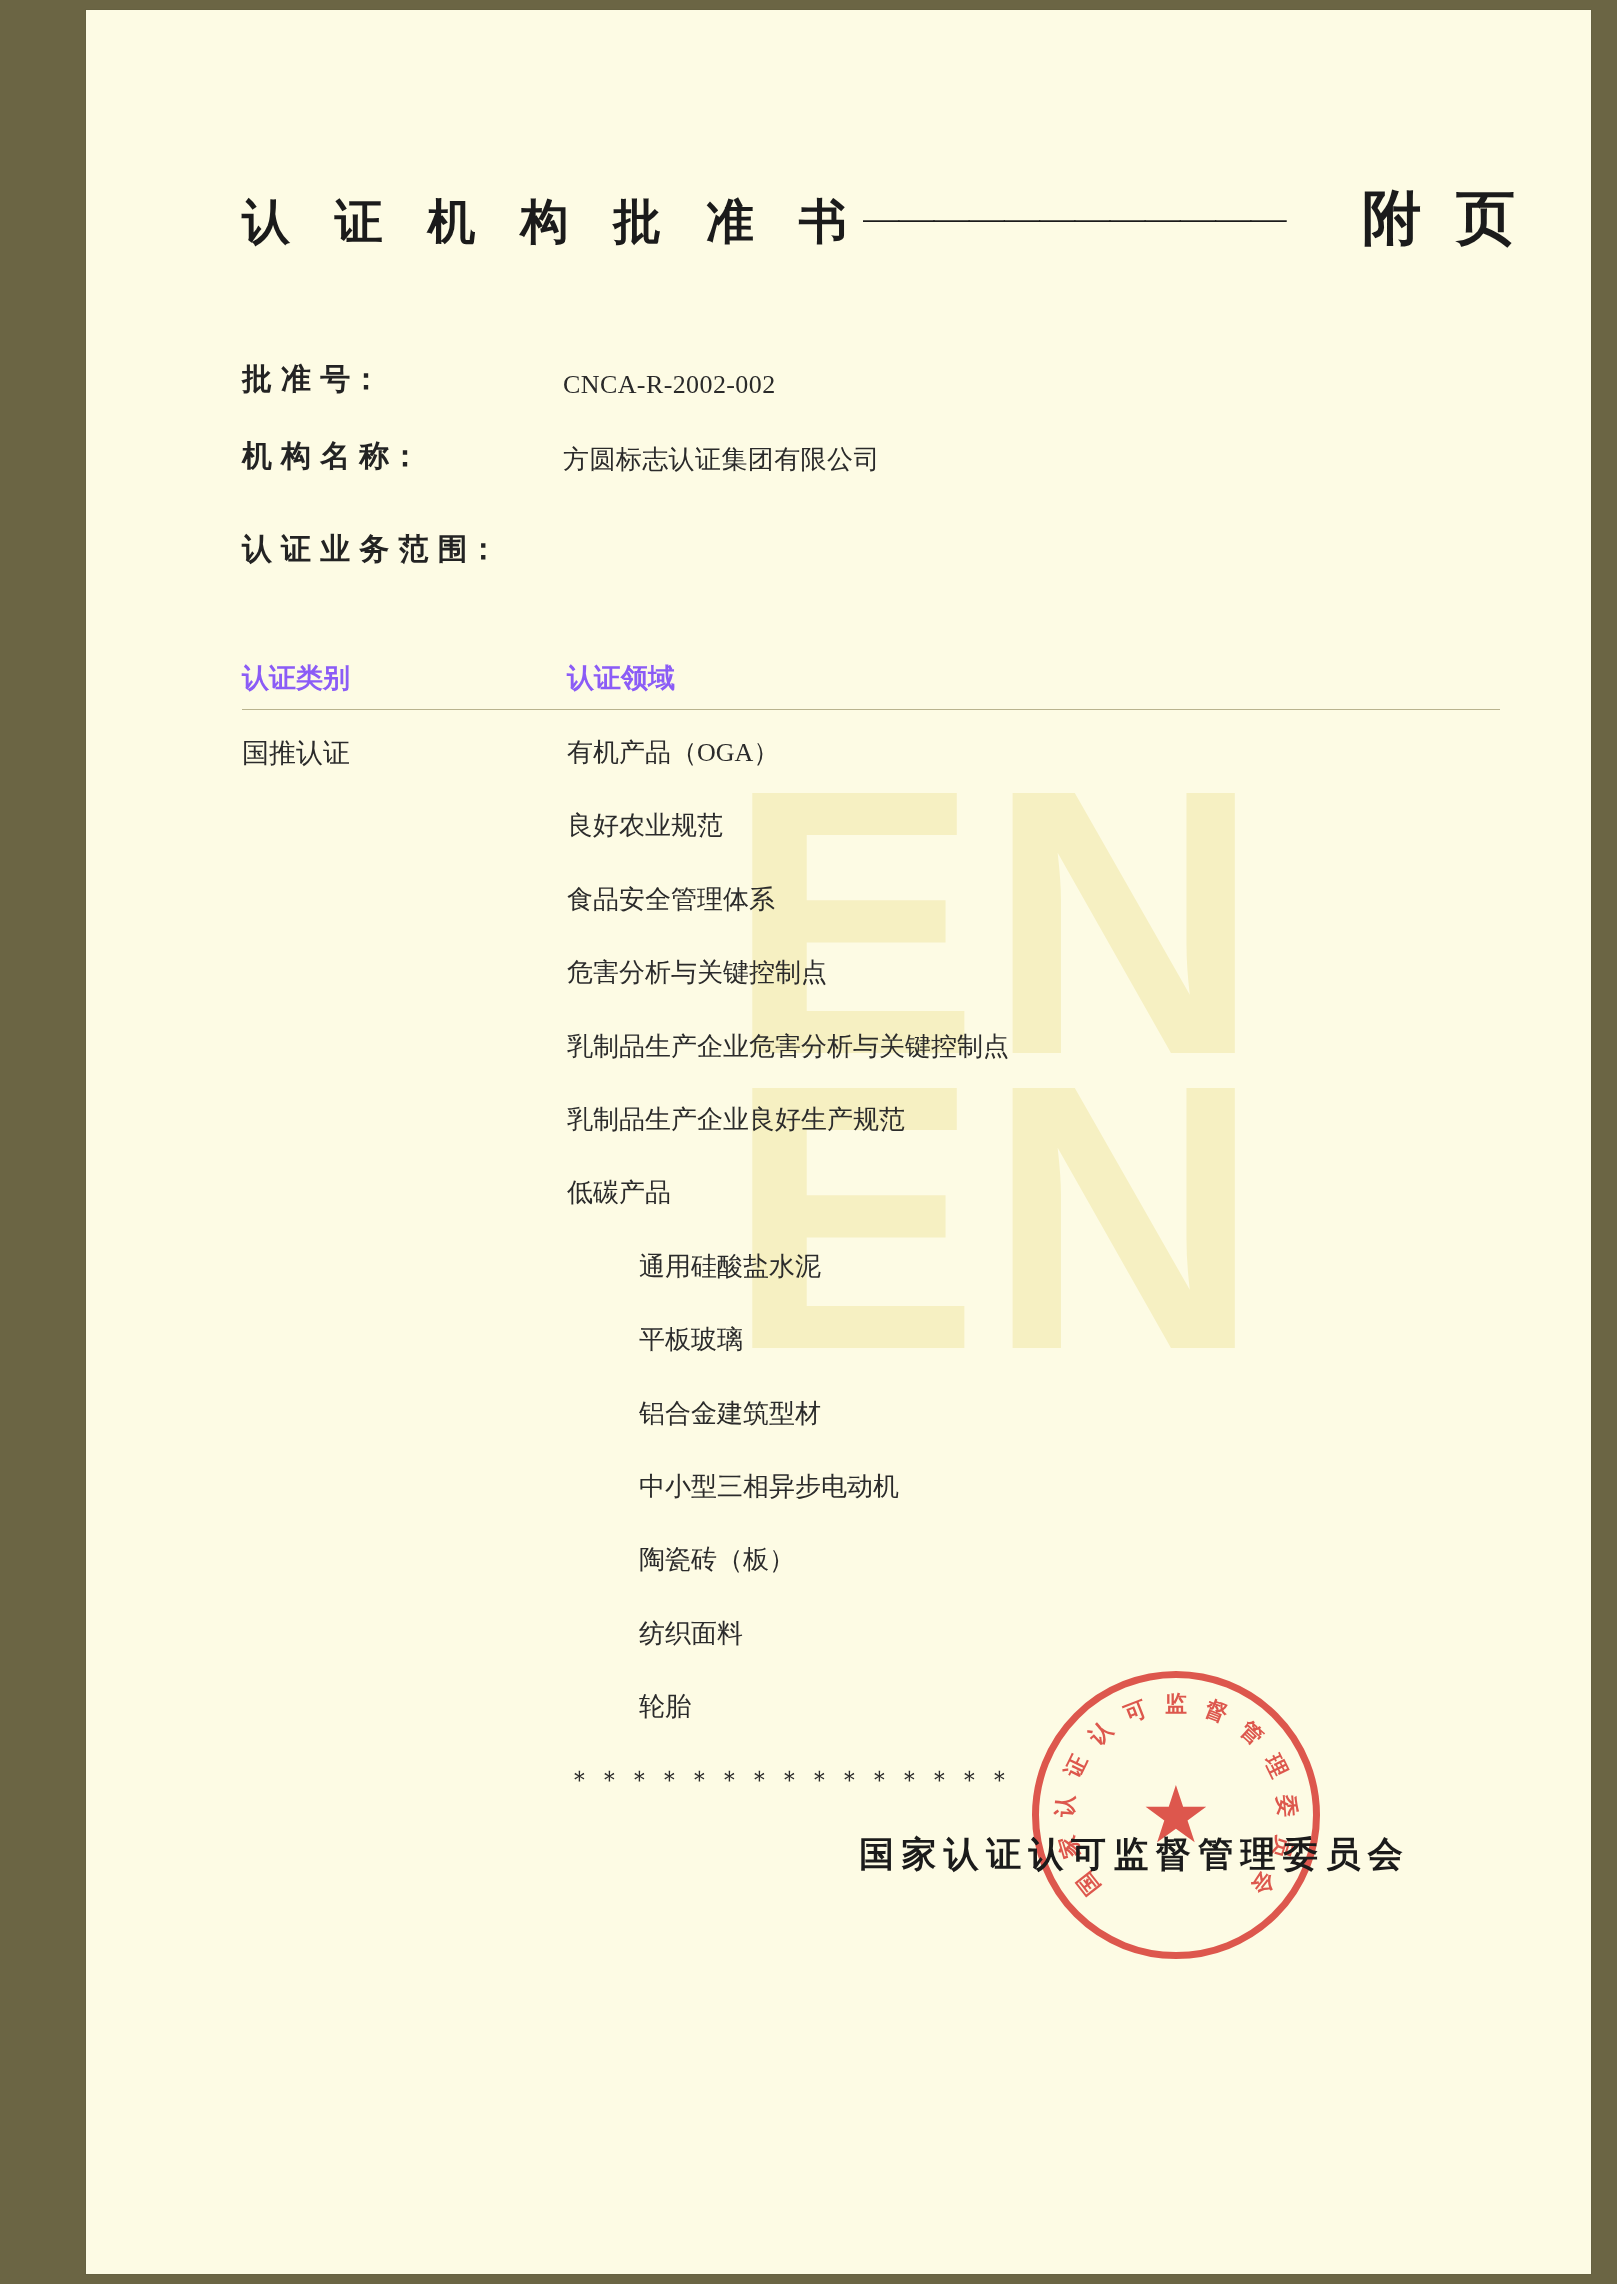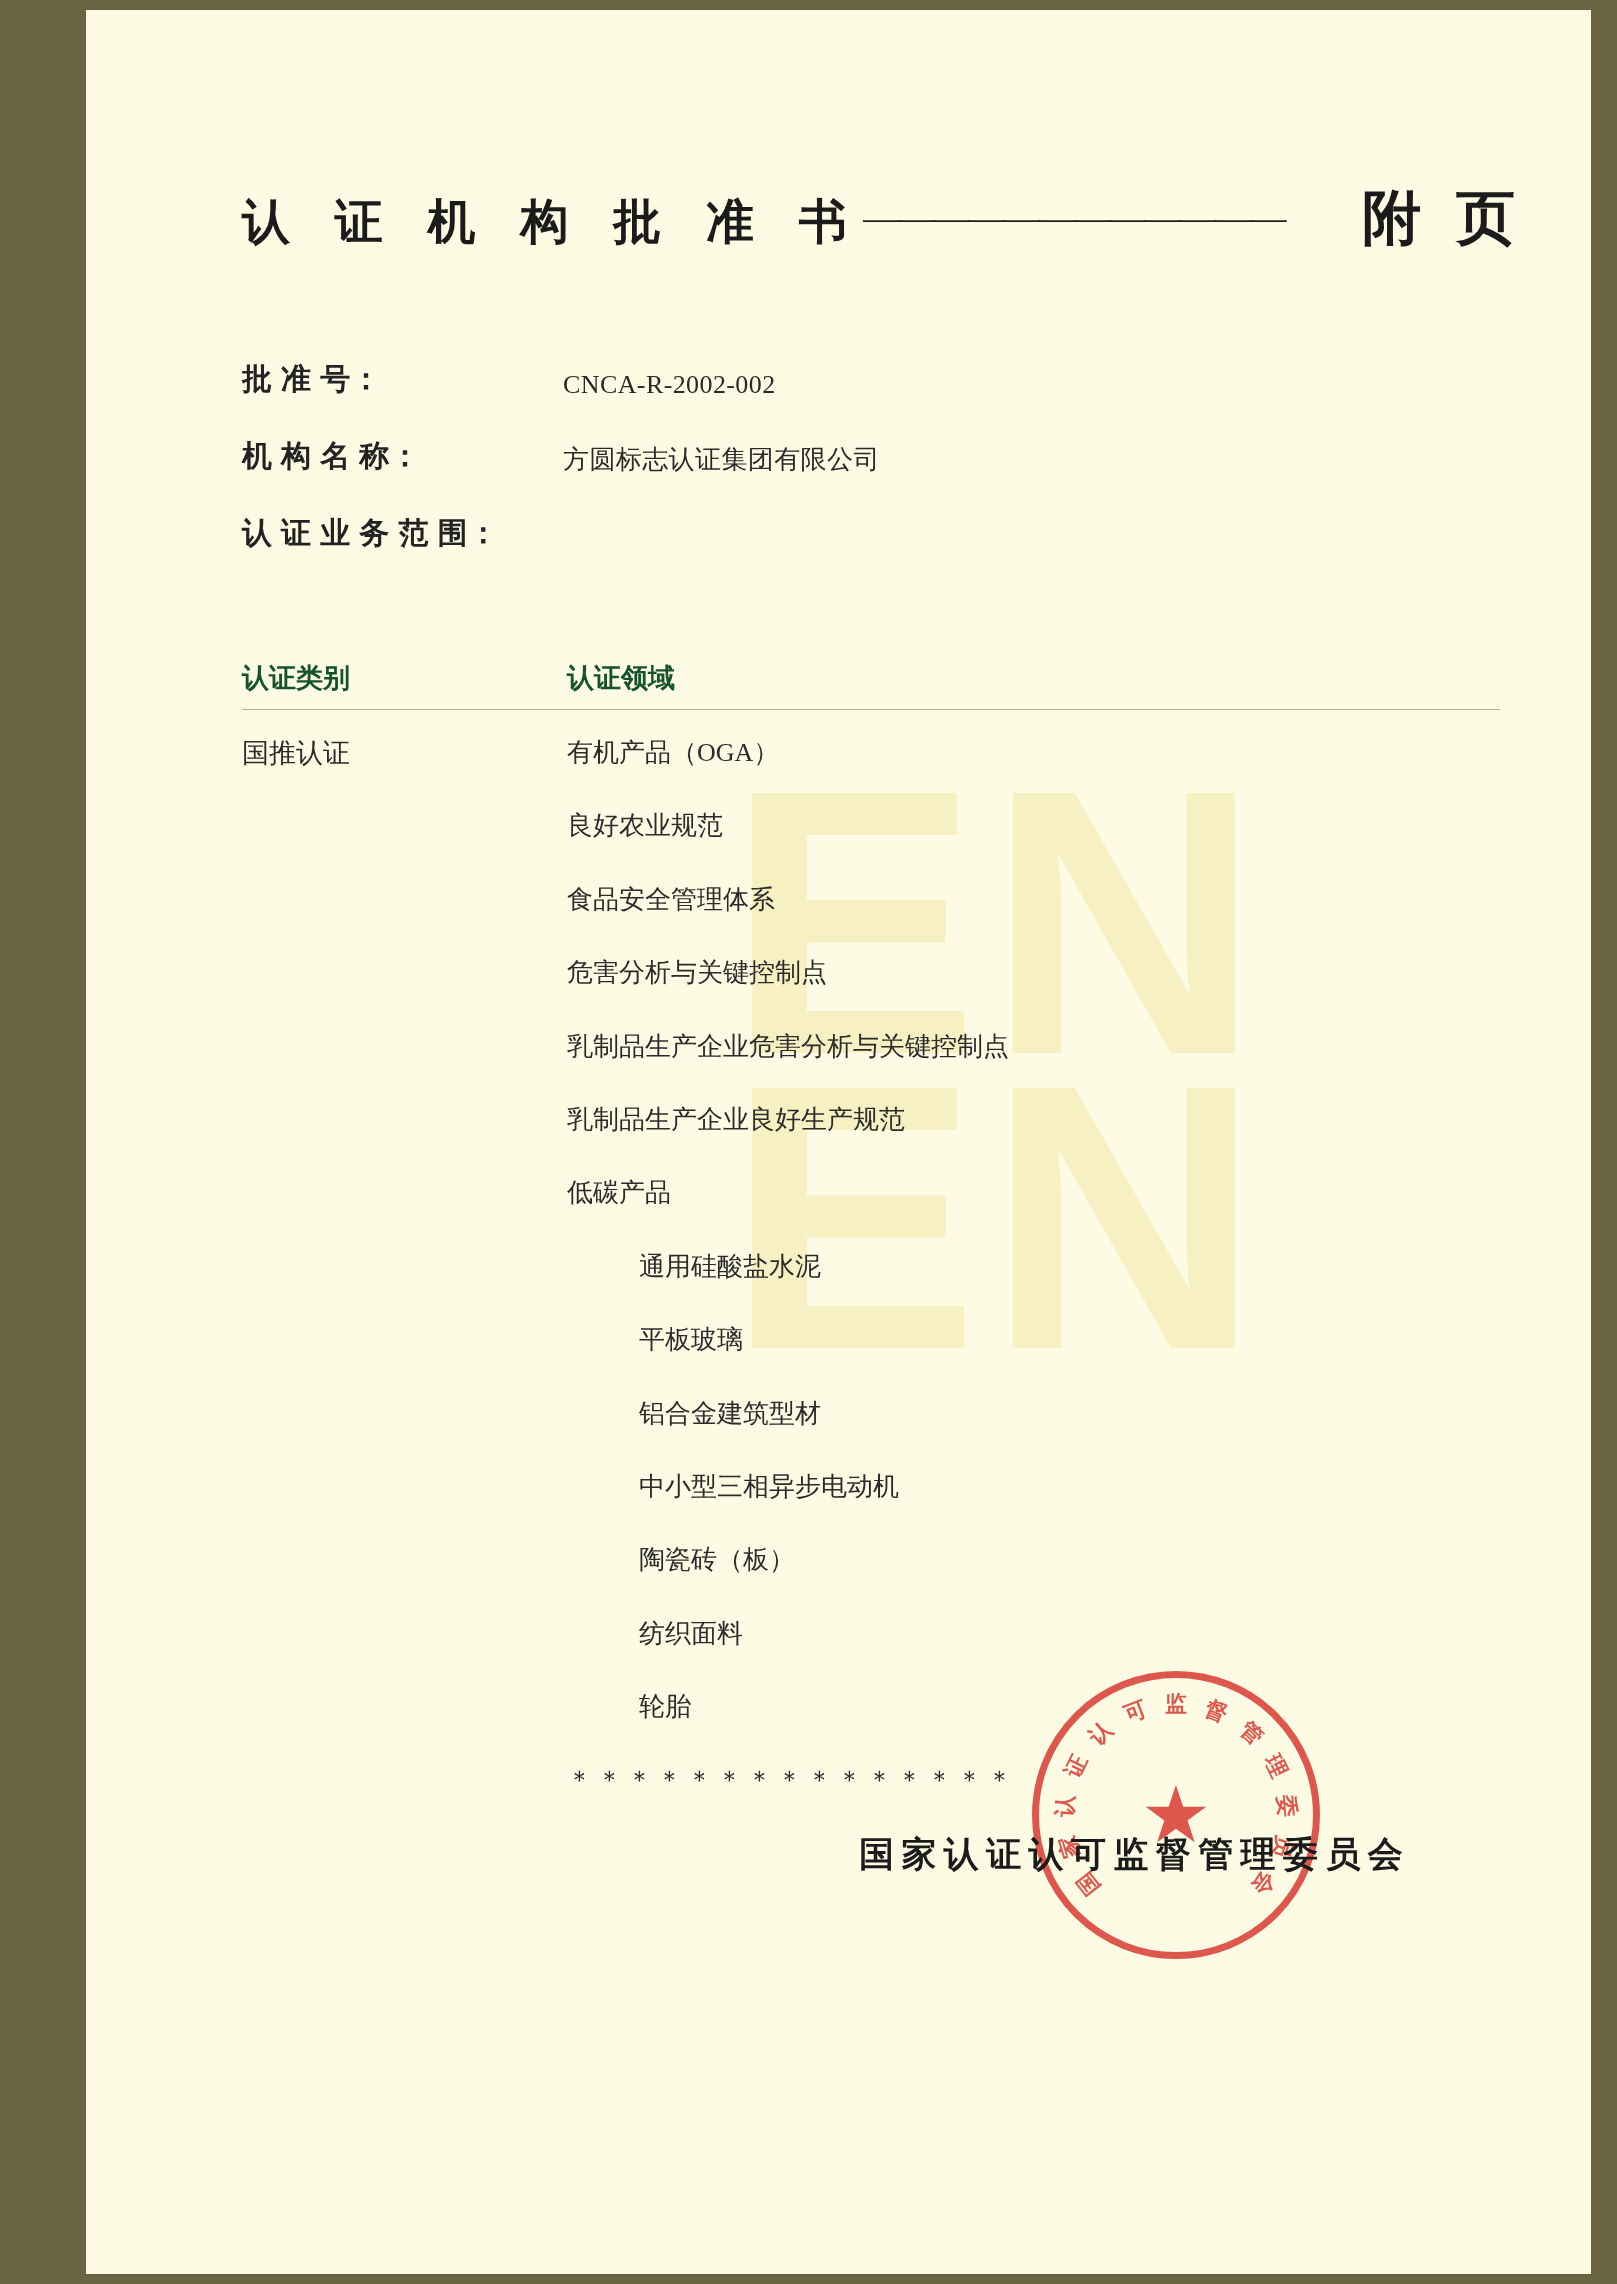--- a/index.html
+++ b/index.html
@@ -100,33 +100,34 @@
     box-sizing: border-box;
     padding-right: 0;
   }
   .field-value {
     font-size: 26px;
     color: #2a2a2a;
     letter-spacing: 0.4px;
   }
   .field-row.no-value .field-label {
     width: auto;
+    margin-top: 16px;
   }
   
   .scope-table {
     position: absolute;
     left: 156px;
     top: 650px;
     width: 1258px;
   }
   .table-head {
     display: flex;
     font-size: 27px;
     font-weight: 700;
-    color: #14532d;
+    color: #8b5cf6;
     padding-bottom: 13px;
     border-bottom: 1.6px solid #b9b38e;
   }
   .col-type {
     width: 325px;
   }
   .col-field {
     flex: 1;
   }
   .table-body {

